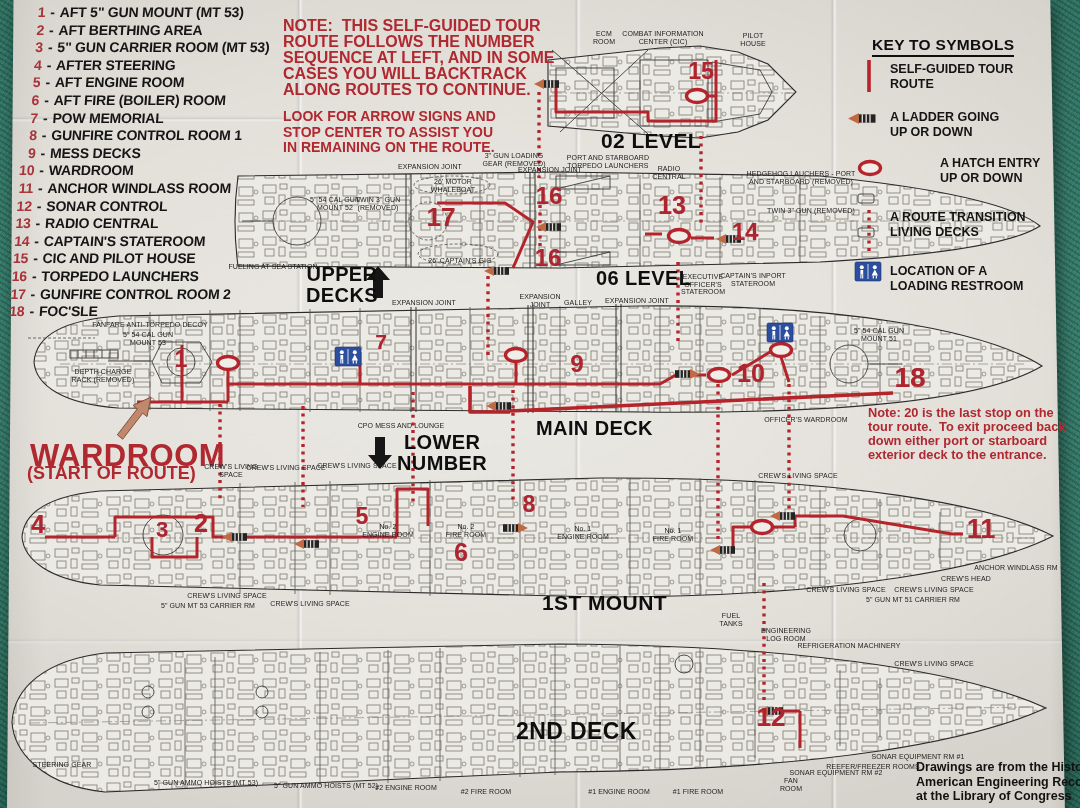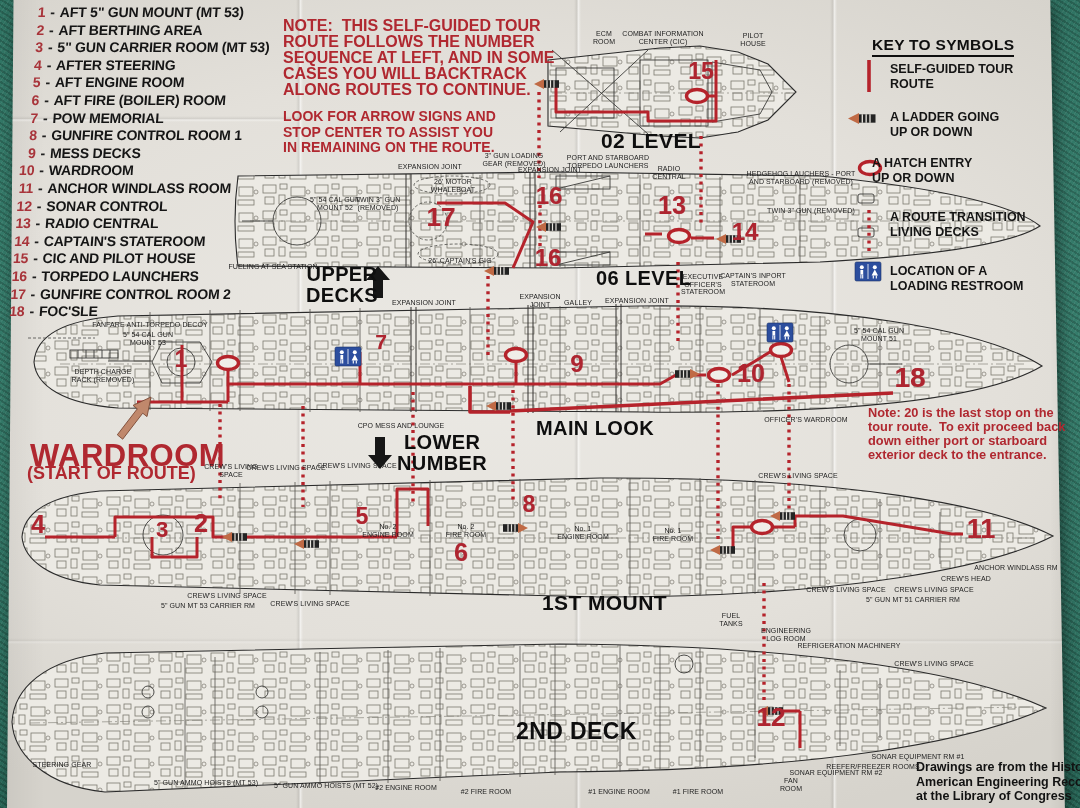--- a/index.html
+++ b/index.html
@@ -383,32 +383,32 @@
 <span class="note" style="left:868px;top:406px;font-size:12.8px;line-height:14px">Note: 20 is the last stop on the
 tour route.  To exit proceed back
 down either port or starboard
 exterior deck to the entrance.</span>
 
 <span class="key-title" style="left:872px;top:36px">KEY TO SYMBOLS</span>
 <span class="key-label" style="left:890px;top:62px">SELF-GUIDED TOUR
 ROUTE</span>
 <span class="key-label" style="left:890px;top:110px">A LADDER GOING
 UP OR DOWN</span>
-<span class="key-label" style="left:872px;top:156px">A HATCH ENTRY
+<span class="key-label" style="left:940px;top:156px">A HATCH ENTRY
 UP OR DOWN</span>
 <span class="key-label" style="left:890px;top:210px">A ROUTE TRANSITION
 LIVING DECKS</span>
 <span class="key-label" style="left:890px;top:264px">LOCATION OF A
 LOADING RESTROOM</span>
 
 <span class="deck-title" style="left:601px;top:129px;font-size:21px">02 LEVEL</span>
 <span class="deck-title" style="left:596px;top:267px;font-size:20px">06 LEVEL</span>
 <span class="deck-title" style="left:306px;top:264px;font-size:20px;line-height:21px">UPPER
 DECKS</span>
-<span class="deck-title" style="left:536px;top:417px;font-size:20px">MAIN LOOK</span>
+<span class="deck-title" style="left:536px;top:417px;font-size:20px">MAIN DECK</span>
 <span class="deck-title" style="left:397px;top:432px;font-size:20px;line-height:21px">LOWER
 NUMBER</span>
 <span class="deck-title" style="left:542px;top:591px;font-size:21px">1ST MOUNT</span>
 <span class="deck-title" style="left:516px;top:718px;font-size:23px">2ND DECK</span>
 
 <span class="entrance-title" style="left:30px;top:438px">WARDROOM</span>
 <span class="entrance-sub" style="left:27px;top:463px">(START OF ROUTE)</span>
 
 <span class="attribution" style="left:916px;top:760px">Drawings are from the Historic
 American Engineering Records

